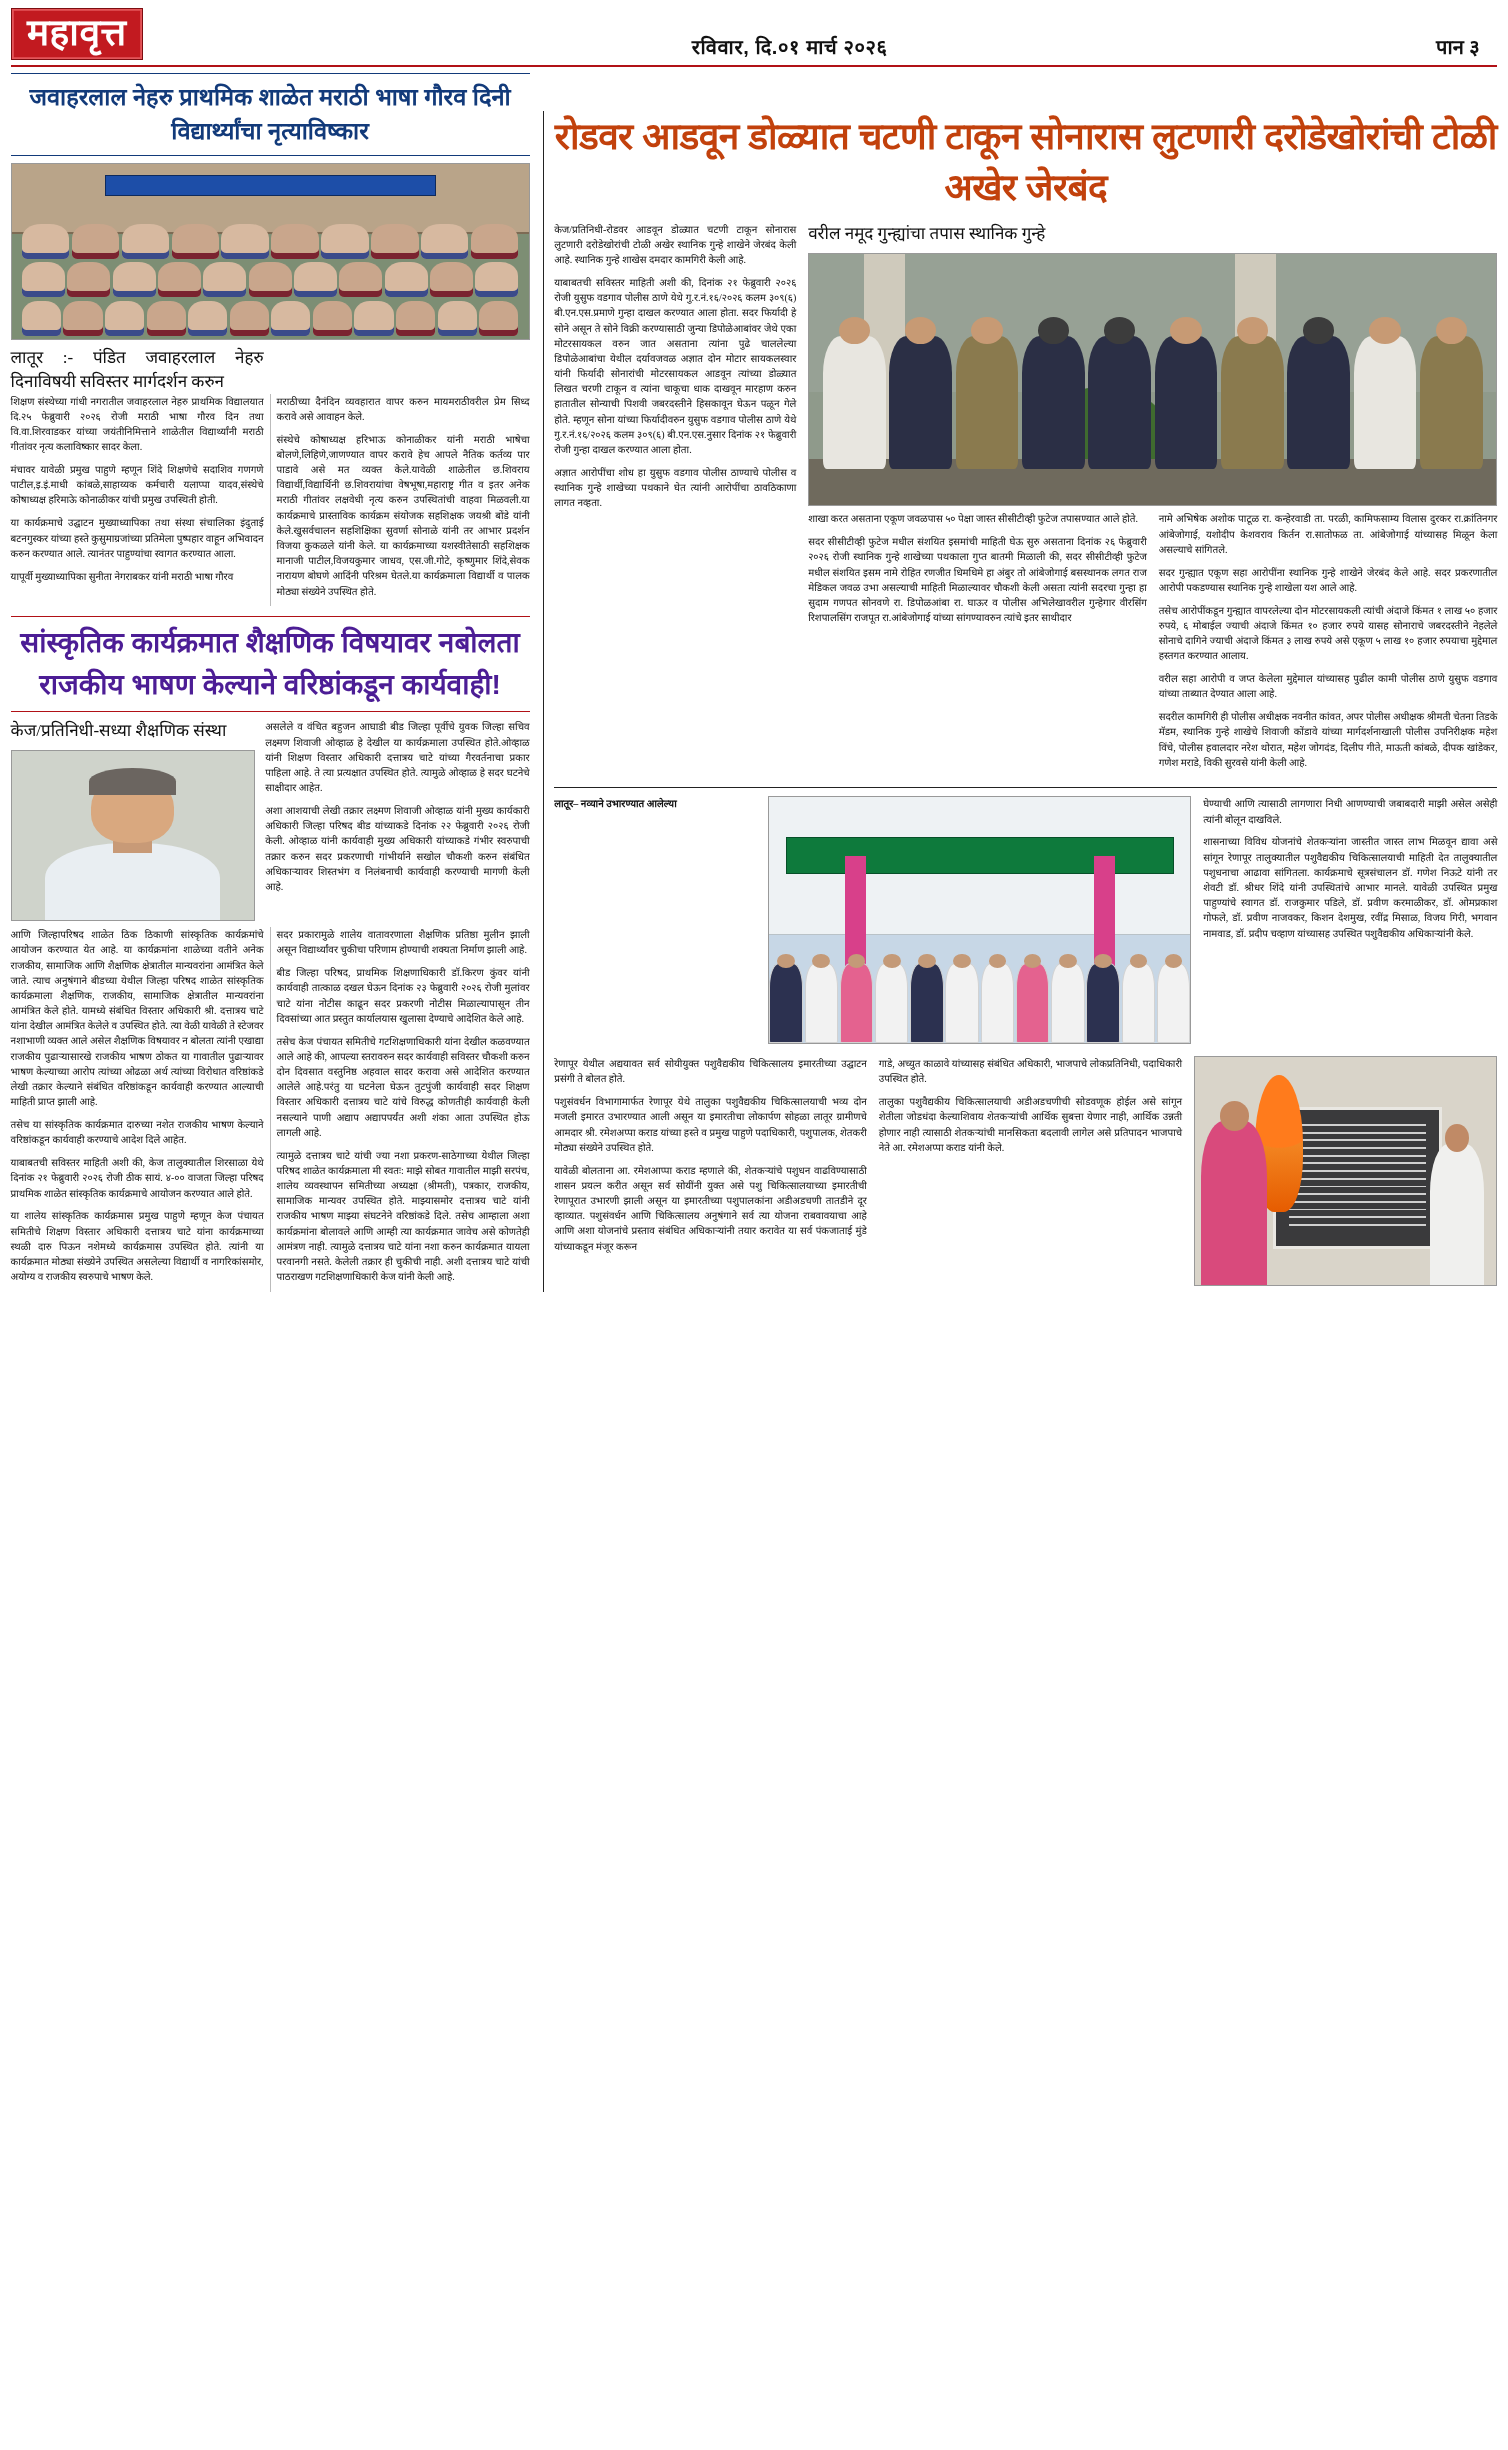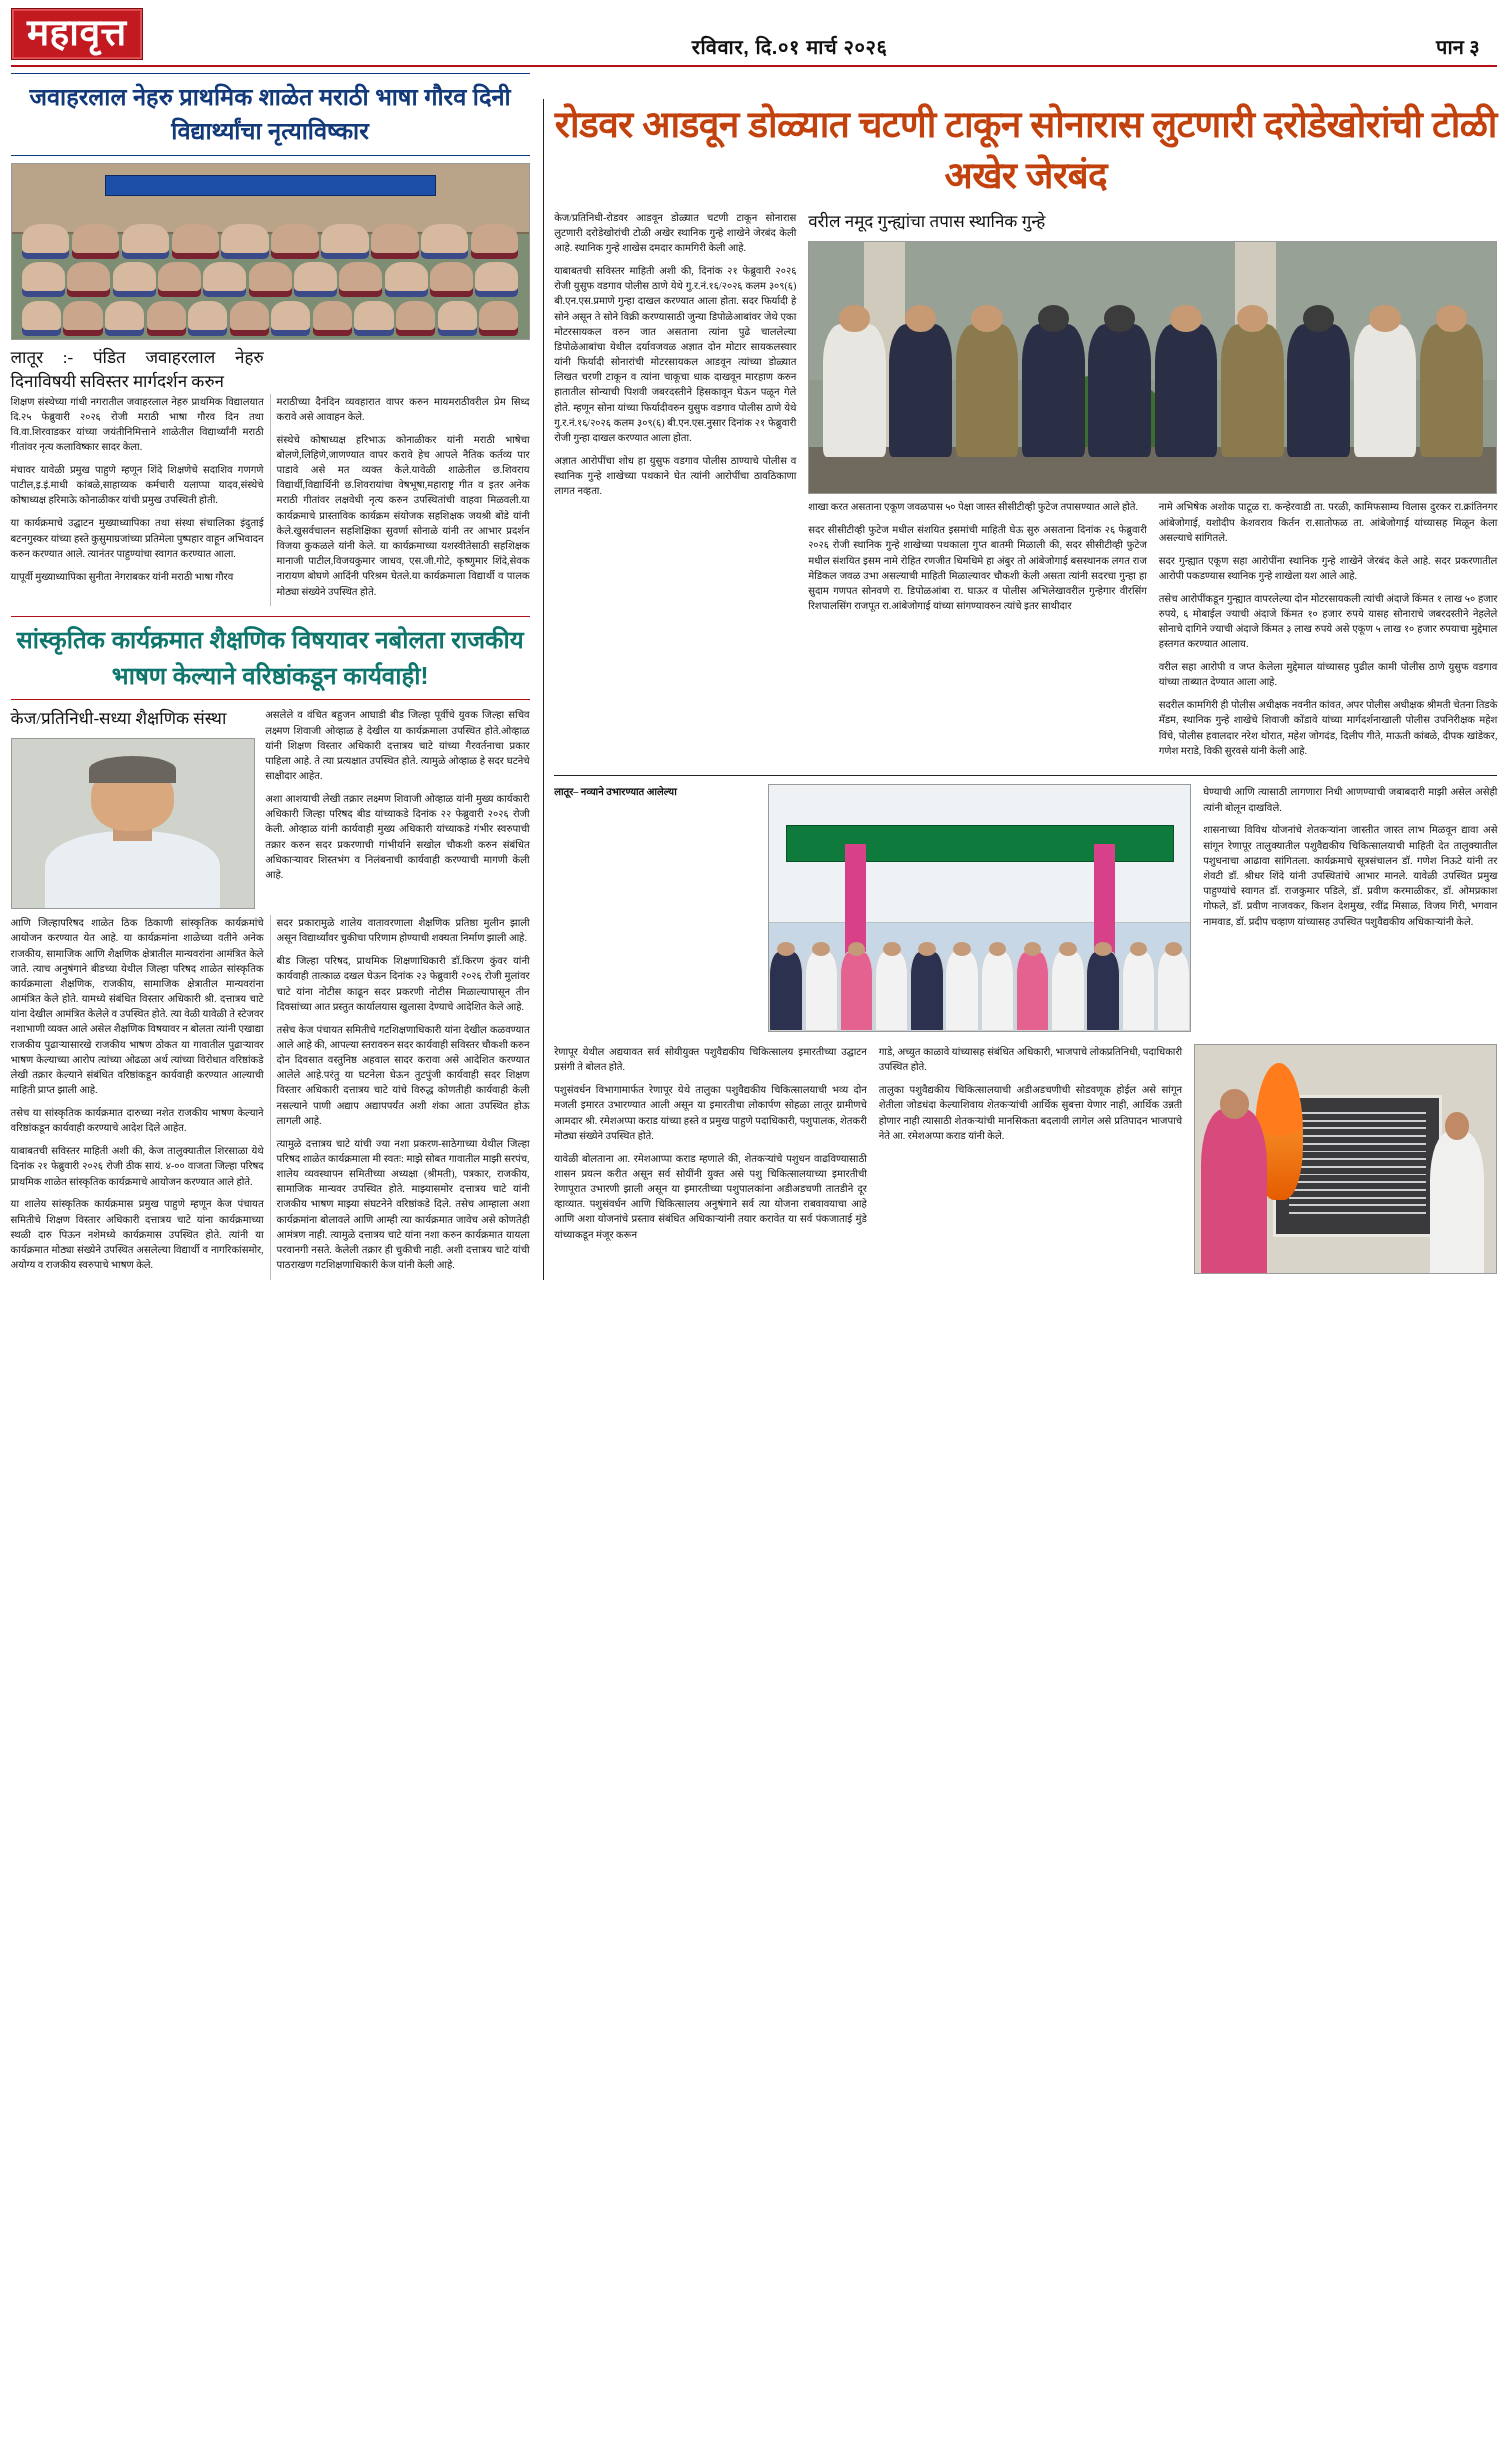--- a/index.html
+++ b/index.html
@@ -81,23 +81,23 @@
     font-size: 37px;
     line-height: 1.38;
     color: #c2410c;
     text-align: center;
     margin: 0 0 8.3px 0;
     letter-spacing: -0.6px;
   }
   .headline-red-band {
     font-family: "Liberation Sans", sans-serif;
     font-weight: 700;
-    font-size: 24px;
+    font-size: 28px;
     line-height: 1.5;
-    color: #0f766e;
+    color: #4c1d95;
     text-align: center;
     border-top: 1.8px solid #b11116;
     border-bottom: 1.8px solid #b11116;
     padding: 5.3px 2.4px;
     margin: 9.4px 0 7px 0;
   }
 
   
   .cols-2 { column-count: 2; column-gap: 13px; column-rule: 0.6px solid #bbb; }
   .body-text p {

